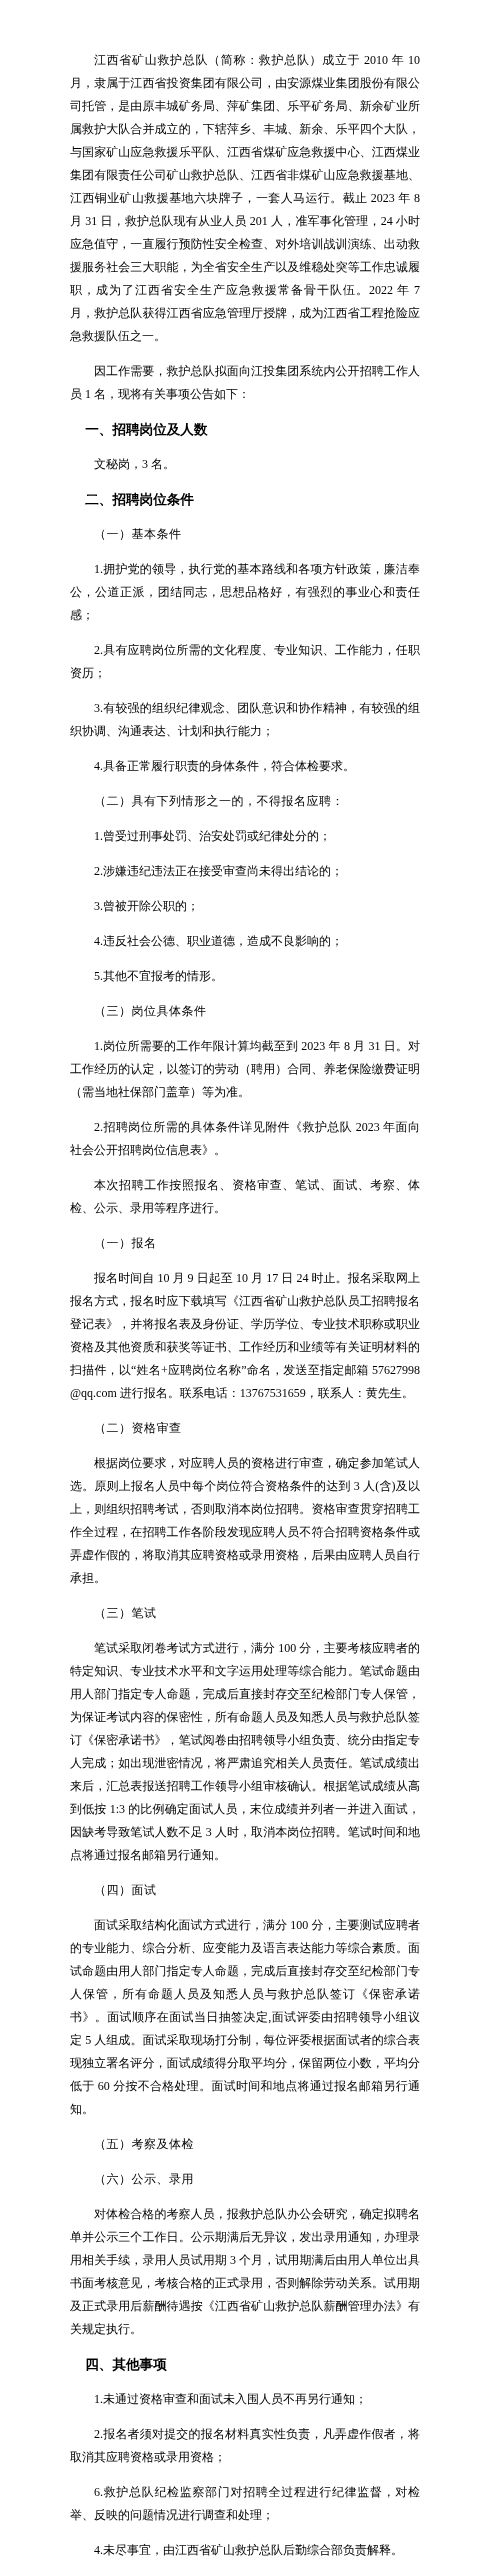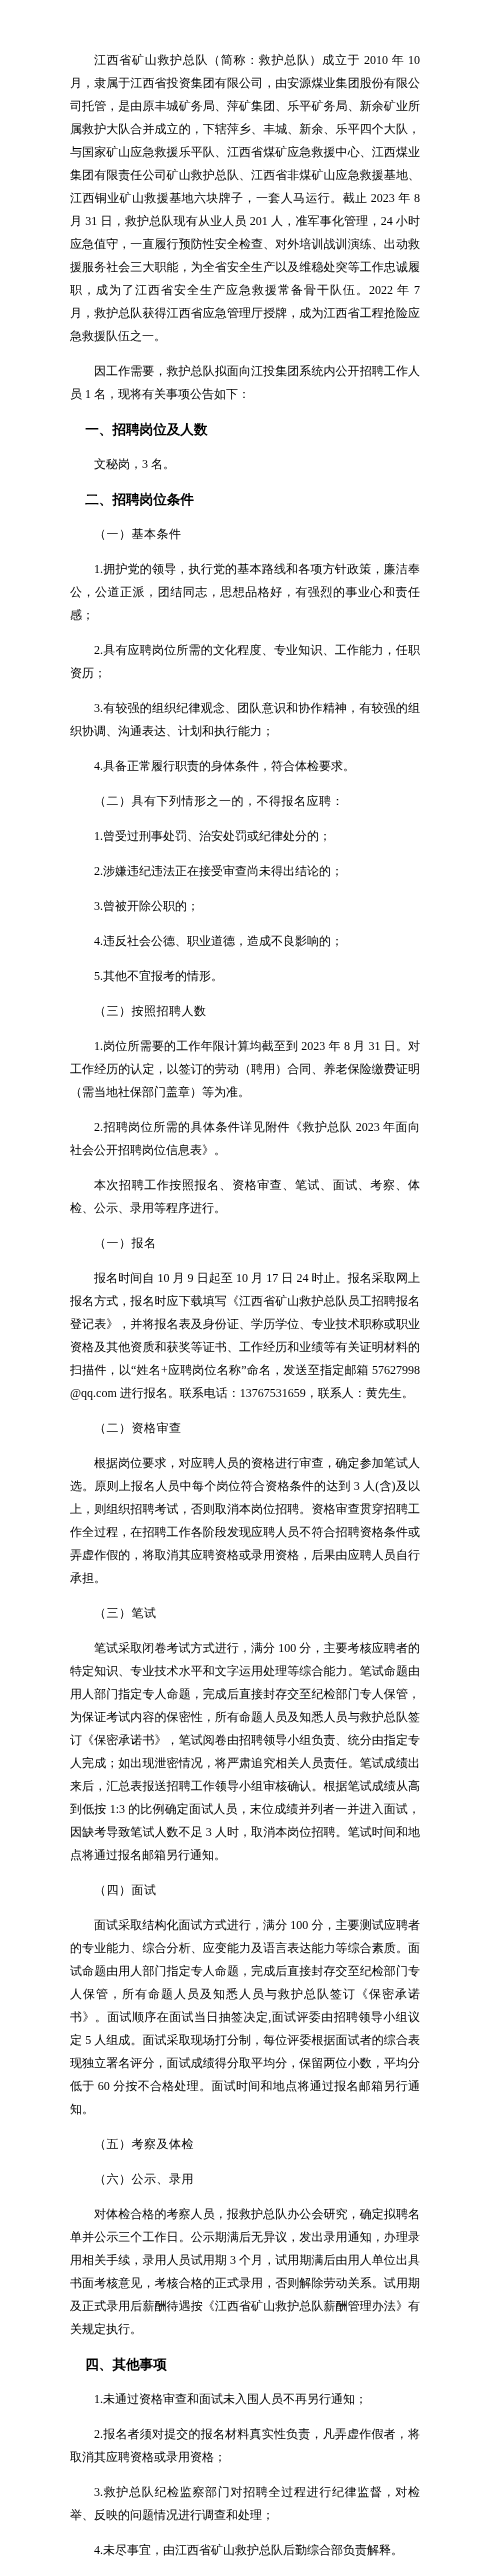--- a/index.html
+++ b/index.html
@@ -82,39 +82,39 @@
       <p class="body">1.拥护党的领导，执行党的基本路线和各项方针政策，廉洁奉公，公道正派，团结同志，思想品格好，有强烈的事业心和责任感；</p>
       <p class="body">2.具有应聘岗位所需的文化程度、专业知识、工作能力，任职资历；</p>
       <p class="body">3.有较强的组织纪律观念、团队意识和协作精神，有较强的组织协调、沟通表达、计划和执行能力；</p>
       <p class="body">4.具备正常履行职责的身体条件，符合体检要求。</p>
       <p class="sub">（二）具有下列情形之一的，不得报名应聘：</p>
       <p class="body">1.曾受过刑事处罚、治安处罚或纪律处分的；</p>
       <p class="body">2.涉嫌违纪违法正在接受审查尚未得出结论的；</p>
       <p class="body">3.曾被开除公职的；</p>
       <p class="body">4.违反社会公德、职业道德，造成不良影响的；</p>
       <p class="body">5.其他不宜报考的情形。</p>
-      <p class="sub">（三）按照招聘人数</p>
+      <p class="sub">（三）岗位具体条件</p>
       <p class="body">1.岗位所需要的工作年限计算均截至到 2023 年 8 月 31 日。对工作经历的认定，以签订的劳动（聘用）合同、养老保险缴费证明（需当地社保部门盖章）等为准。</p>
       <p class="body">2.招聘岗位所需的具体条件详见附件《救护总队 2023 年面向社会公开招聘岗位信息表》。</p>
       <p class="body">本次招聘工作按照报名、资格审查、笔试、面试、考察、体检、公示、录用等程序进行。</p>
       <p class="sub">（一）报名</p>
       <p class="body">报名时间自 10 月 9 日起至 10 月 17 日 24 时止。报名采取网上报名方式，报名时应下载填写《江西省矿山救护总队员工招聘报名登记表》，并将报名表及身份证、学历学位、专业技术职称或职业资格及其他资质和获奖等证书、工作经历和业绩等有关证明材料的扫描件，以“姓名+应聘岗位名称”命名，发送至指定邮箱 57627998@qq.com 进行报名。联系电话：13767531659，联系人：黄先生。</p>
       <p class="sub">（二）资格审查</p>
       <p class="body">根据岗位要求，对应聘人员的资格进行审查，确定参加笔试人选。原则上报名人员中每个岗位符合资格条件的达到 3 人(含)及以上，则组织招聘考试，否则取消本岗位招聘。资格审查贯穿招聘工作全过程，在招聘工作各阶段发现应聘人员不符合招聘资格条件或弄虚作假的，将取消其应聘资格或录用资格，后果由应聘人员自行承担。</p>
       <p class="sub">（三）笔试</p>
       <p class="body">笔试采取闭卷考试方式进行，满分 100 分，主要考核应聘者的特定知识、专业技术水平和文字运用处理等综合能力。笔试命题由用人部门指定专人命题，完成后直接封存交至纪检部门专人保管，为保证考试内容的保密性，所有命题人员及知悉人员与救护总队签订《保密承诺书》，笔试阅卷由招聘领导小组负责、统分由指定专人完成；如出现泄密情况，将严肃追究相关人员责任。笔试成绩出来后，汇总表报送招聘工作领导小组审核确认。根据笔试成绩从高到低按 1:3 的比例确定面试人员，末位成绩并列者一并进入面试，因缺考导致笔试人数不足 3 人时，取消本岗位招聘。笔试时间和地点将通过报名邮箱另行通知。</p>
       <p class="sub">（四）面试</p>
       <p class="body">面试采取结构化面试方式进行，满分 100 分，主要测试应聘者的专业能力、综合分析、应变能力及语言表达能力等综合素质。面试命题由用人部门指定专人命题，完成后直接封存交至纪检部门专人保管，所有命题人员及知悉人员与救护总队签订《保密承诺书》。面试顺序在面试当日抽签决定,面试评委由招聘领导小组议定 5 人组成。面试采取现场打分制，每位评委根据面试者的综合表现独立署名评分，面试成绩得分取平均分，保留两位小数，平均分低于 60 分按不合格处理。面试时间和地点将通过报名邮箱另行通知。</p>
       <p class="sub">（五）考察及体检</p>
       <p class="sub">（六）公示、录用</p>
       <p class="body">对体检合格的考察人员，报救护总队办公会研究，确定拟聘名单并公示三个工作日。公示期满后无异议，发出录用通知，办理录用相关手续，录用人员试用期 3 个月，试用期满后由用人单位出具书面考核意见，考核合格的正式录用，否则解除劳动关系。试用期及正式录用后薪酬待遇按《江西省矿山救护总队薪酬管理办法》有关规定执行。</p>
       <p class="h1">四、其他事项</p>
       <p class="body">1.未通过资格审查和面试未入围人员不再另行通知；</p>
       <p class="body">2.报名者须对提交的报名材料真实性负责，凡弄虚作假者，将取消其应聘资格或录用资格；</p>
-      <p class="body">3.救护总队纪检监察部门对招聘全过程进行纪律监督，对检举、反映的问题情况进行调查和处理；</p>
+      <p class="body">6.救护总队纪检监察部门对招聘全过程进行纪律监督，对检举、反映的问题情况进行调查和处理；</p>
       <p class="body">4.未尽事宜，由江西省矿山救护总队后勤综合部负责解释。</p>
       <p class="attach1">附件 1.救护总队 2023 年公开招聘岗位信息表</p>
       <p class="attach2">2.江西省矿山救护总队员工招聘报名登记表</p>
     </div>
 
 
 </div>
 
 
 </body></html>

